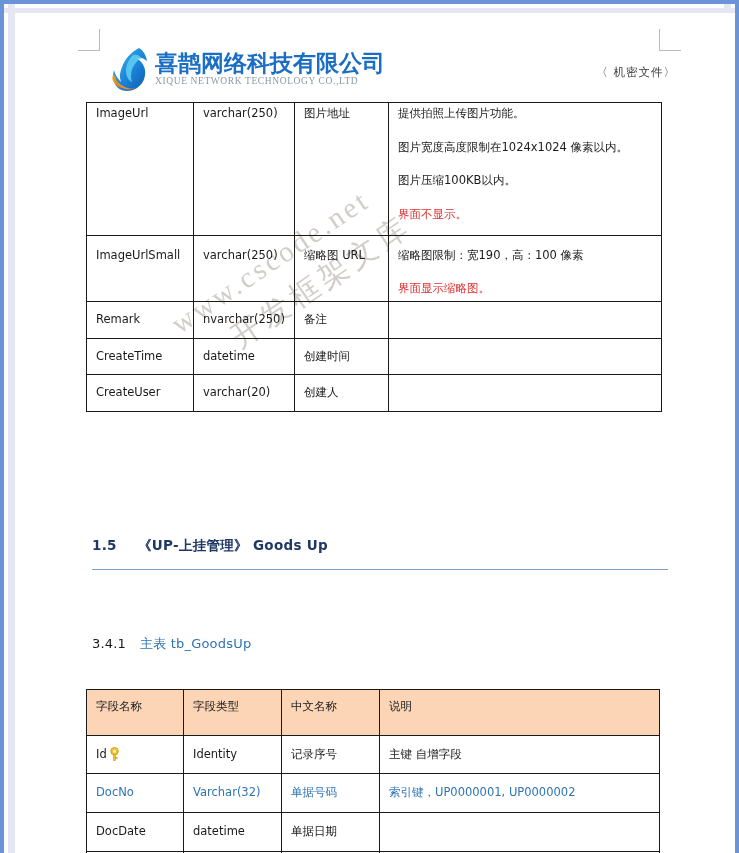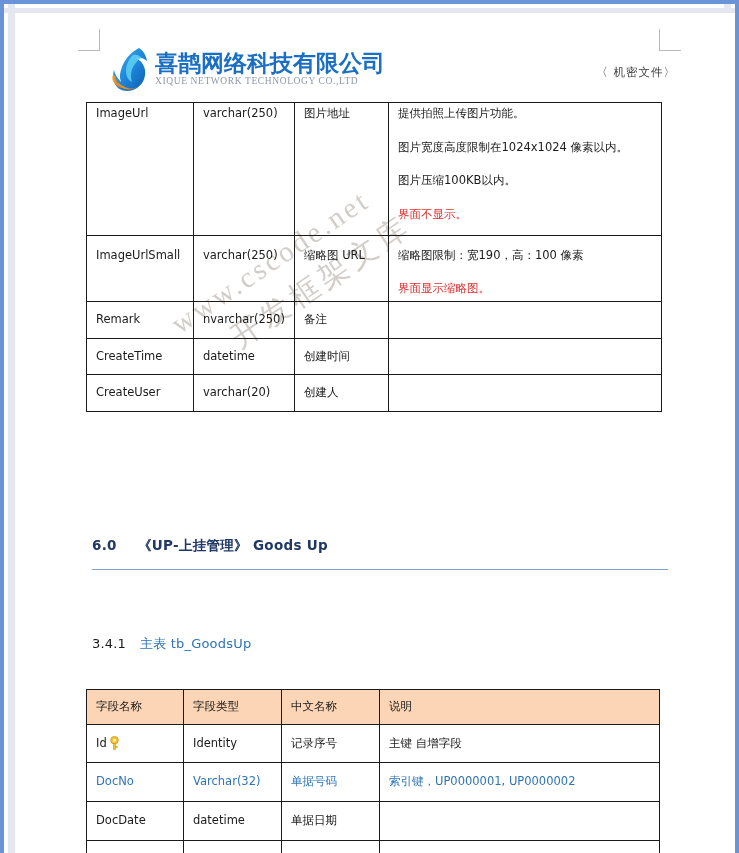--- a/index.html
+++ b/index.html
@@ -209,21 +209,21 @@
 
   
   #table-fields-goodsup { left: 71px; top: 676px; width: 573px; }
   #table-fields-goodsup col.c1 { width: 97px; }
   #table-fields-goodsup col.c2 { width: 98px; }
   #table-fields-goodsup col.c3 { width: 98px; }
   #table-fields-goodsup col.c4 { width: 280px; }
   #table-fields-goodsup thead td {
     background: #fbd5b5;
     padding-top: 8px;
-    padding-bottom: 9px;
+    padding-bottom: 20px;
   }
   #table-fields-goodsup tbody td {
     padding-top: 10px;
     padding-bottom: 11px;
     border-radius: 9px;
   }
   .blue-row td { color: #2e74b5; }
 
   .key-icon {
     display: inline-block;
@@ -329,21 +329,21 @@
         <tr class="row-short">
           <td>CreateUser</td>
           <td>varchar(20)</td>
           <td>创建人</td>
           <td></td>
         </tr>
       </tbody>
     </table>
 
     <div class="heading-2">
-      <span class="h-num">6.0</span><span>《UP-上挂管理》 Goods Up</span>
+      <span class="h-num">1.5</span><span>《UP-上挂管理》 Goods Up</span>
     </div>
     <div class="heading-rule"></div>
 
     <div class="heading-3">
       <span class="h3-num">3.4.1</span><span>主表 tb_GoodsUp</span>
     </div>
 
     <table class="doc-table" id="table-fields-goodsup">
       <colgroup>
         <col class="c1">

